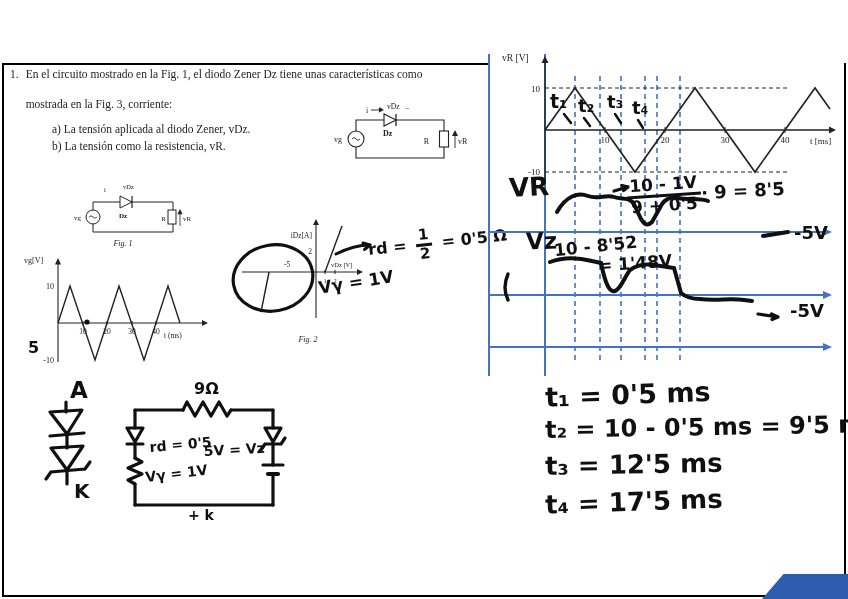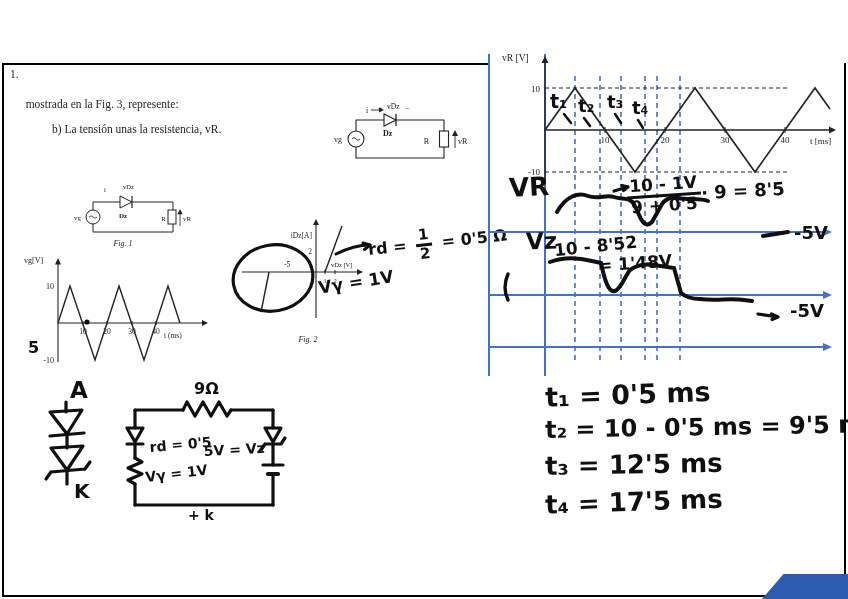--- a/index.html
+++ b/index.html
@@ -27,29 +27,33 @@
 
   <div class="border-line" style="left:2px;top:63px;width:488px;height:2px;"></div>
   <div class="border-line" style="left:2px;top:63px;width:2px;height:534px;"></div>
   <div class="border-line" style="left:2px;top:595px;width:844px;height:2px;"></div>
   <div class="border-line" style="left:844px;top:63px;width:2px;height:534px;"></div>
 
   <div class="abs printed" style="left:10px;top:67px;width:478px;font-size:11.5px;line-height:1.32;">
     <div style="display:flex;gap:7px;">
       <span>1.</span>
       <span>
+        <span>En el circuito mostrado en la Fig. 1, el diodo Zener Dz tiene unas características como</span><br>
         <br>
-        <br>
-        <span>mostrada en la Fig. 3, represente:</span>
+        <span>mostrada en la Fig. 3, corriente:</span>
       </span>
     </div>
     <div style="margin:9px 0 0 42px;">
       <div class="itemrow">
+        <span>a)</span>
+        <span>La tensión aplicada al diodo Zener, vDz.</span>
+      </div>
+      <div class="itemrow">
         <span>b)</span>
-        <span>La tensión unas la resistencia, vR.</span>
+        <span>La tensión como la resistencia, vR.</span>
       </div>
     </div>
   </div>
 
   <svg style="left:326px;top:100px;" width="140" height="78" viewBox="0 0 140 78">
     <path d="M30,20 H118 V58 H30 Z" fill="none" stroke="#222" stroke-width="1.1"></path>
     <g>
       <circle cx="30" cy="39" r="8" fill="#fff" stroke="#222" stroke-width="1.1"></circle>
       <path d="M26,39 q2,-3 4,0 q2,3 4,0" fill="none" stroke="#222" stroke-width="0.9"></path>
     </g>

